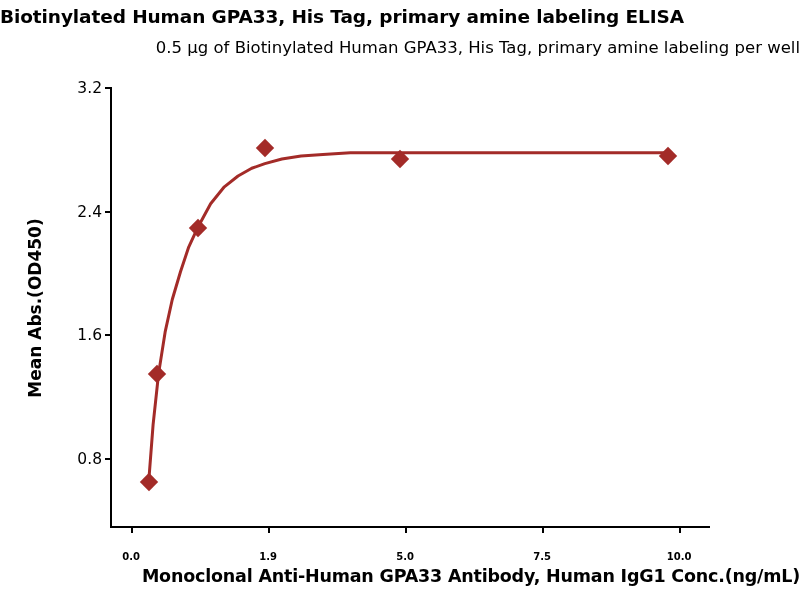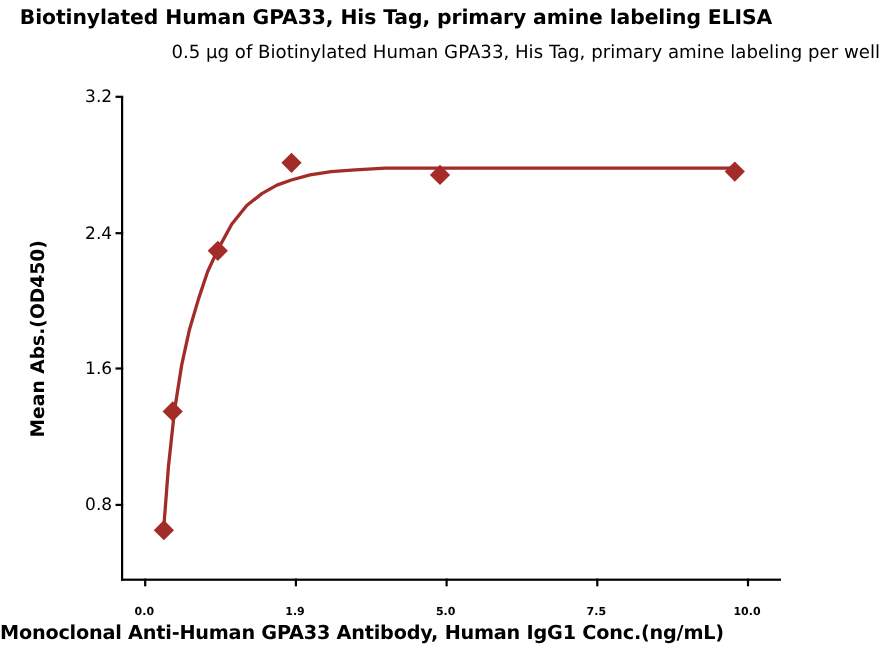--- a/index.html
+++ b/index.html
@@ -17,21 +17,20 @@
   .figure {
     position: relative;
     width: 800px;
     height: 600px;
   }
   .title {
     position: absolute;
     top: 6px;
     left: 0;
     width: 720px;
-    text-align: center;
     font-size: 18.5px;
     font-weight: bold;
     letter-spacing: -0.1px;
   }
   .subtitle {
     position: absolute;
     top: 38px;
     left: 0;
     width: 800px;
     text-align: right;
@@ -61,21 +60,21 @@
     font-size: 17px;
     font-weight: bold;
     text-align: center;
     line-height: 26px;
   }
   .xlabel {
     position: absolute;
     left: 0;
     top: 566px;
     width: 800px;
-    text-align: left;
+    text-align: right;
     font-size: 17.5px;
     font-weight: bold;
     letter-spacing: -0.2px;
   }
   .ytick-label {
     position: absolute;
     right: 100%;
     margin-right: 10px;
     transform: translateY(-50%);
     font-size: 15.5px;

